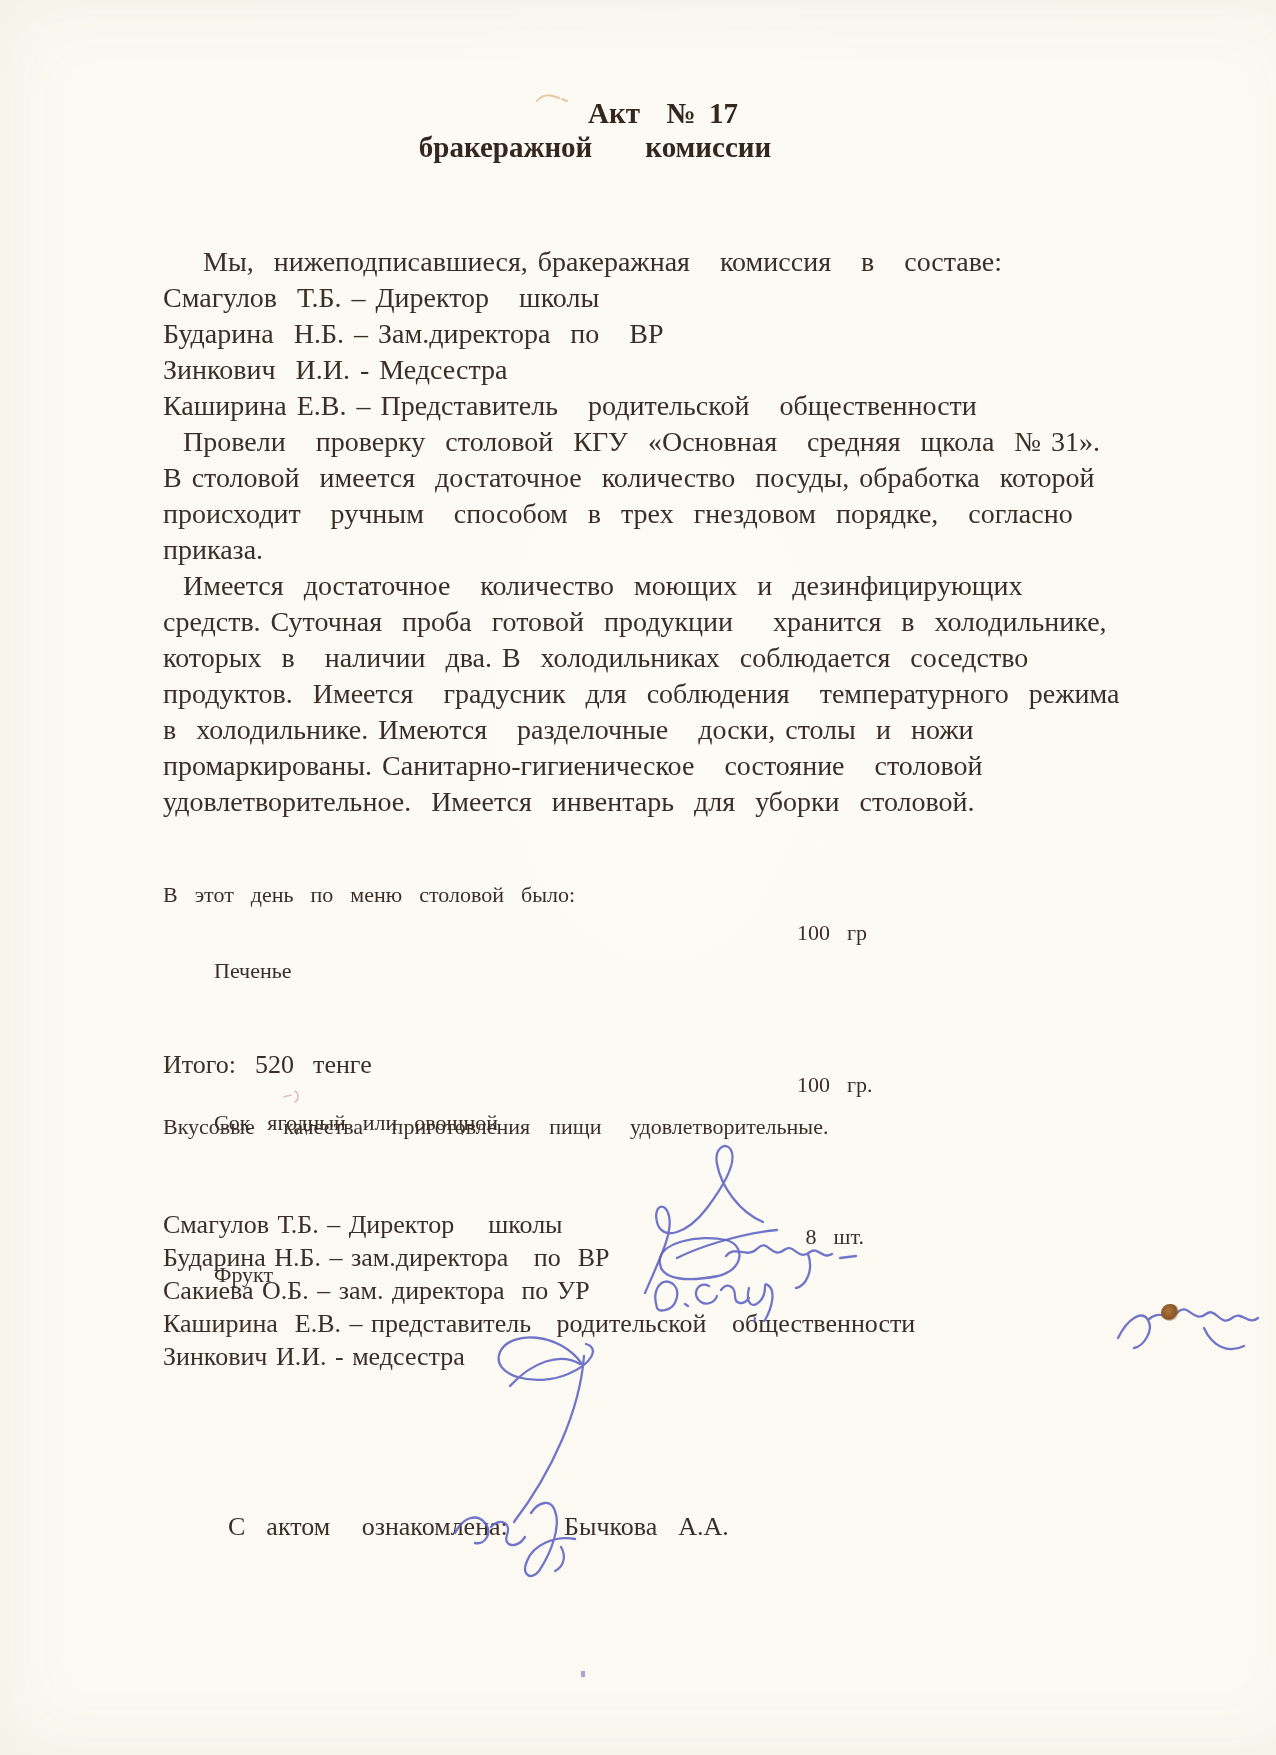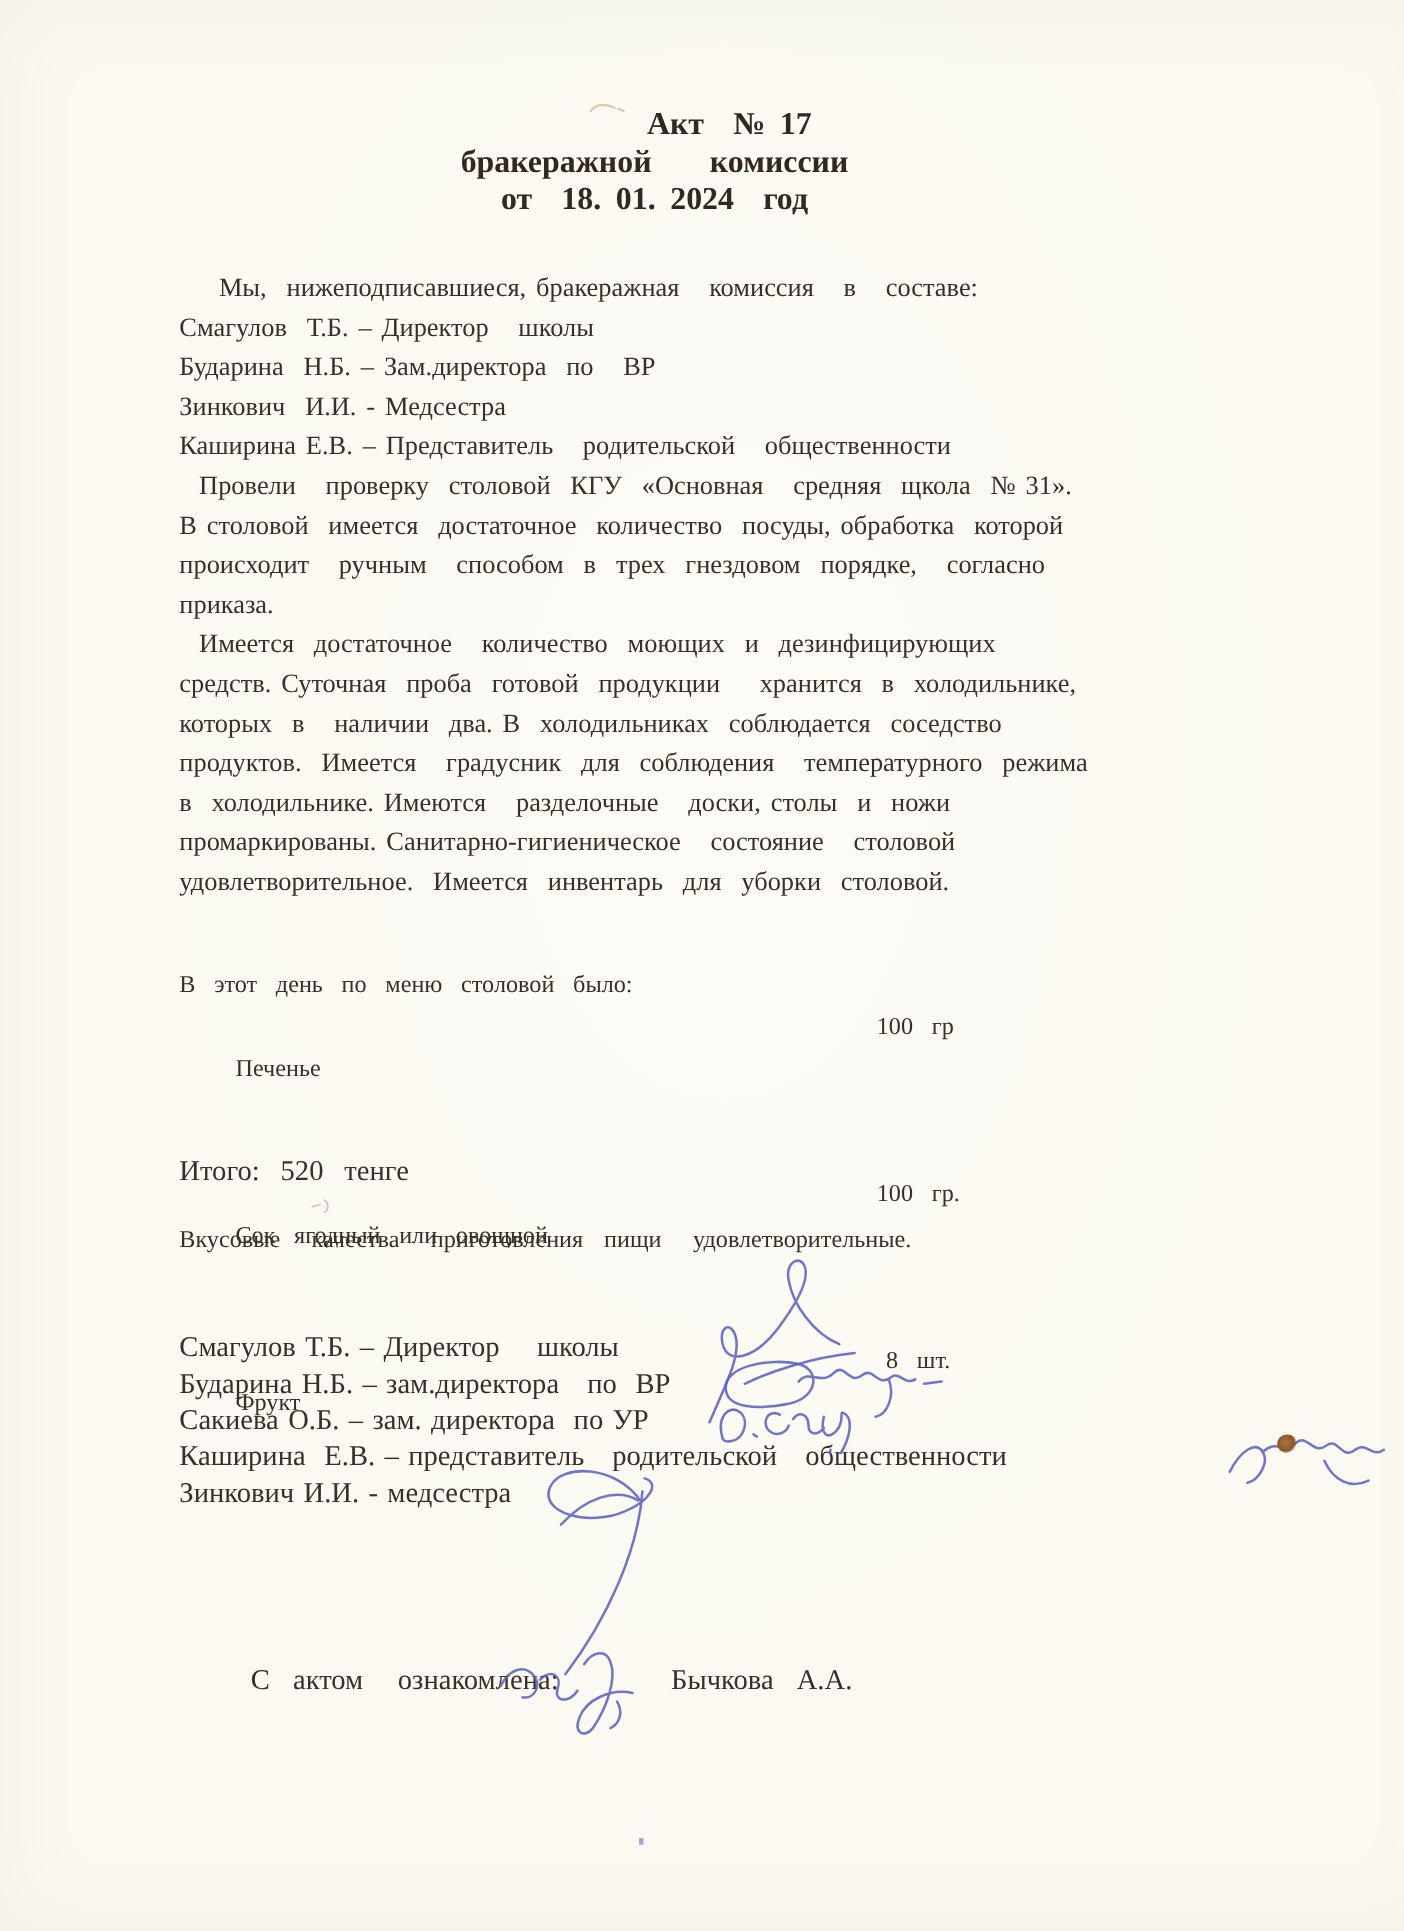--- a/index.html
+++ b/index.html
@@ -19,36 +19,36 @@
   .line { white-space:pre; }
   .title-block {
     position:absolute; left:0; top:96px; width:1190px;
     text-align:center; font-weight:bold;
     font-size:29px; line-height:34px;
     color:#33271f; word-spacing:6px;
   }
   .title-line-1 { transform:translateX(68px); }
   .body-block {
     position:absolute; left:163px; top:244px; width:920px;
-    font-size:24px; line-height:36px; word-spacing:3px;
+    font-size:28px; line-height:36px; word-spacing:3px;
   }
   .menu-block {
     position:absolute; left:163px; top:876px; width:780px;
     font-size:22px; line-height:38px; word-spacing:3px;
   }
   .menu-row { position:relative; white-space:pre; }
   .menu-amount { position:absolute; left:586px; top:0; white-space:pre;margin-left:48px; }
   .total-line { position:absolute; left:163px; top:1050px; font-size:26px; word-spacing:3px; }
   .taste-line { position:absolute; left:163px; top:1114px; font-size:22px; word-spacing:4px; }
   .sig-block {
     position:absolute; left:163px; top:1208px; width:1060px;
     font-size:26px; line-height:33px; word-spacing:2px;
   }
   .ack-label { position:absolute; left:228px; top:1512px; font-size:26px; word-spacing:4px; white-space:pre; }
-  .ack-name  { position:absolute; left:610px; top:1512px; font-size:26px; word-spacing:4px; white-space:pre; }
+  .ack-name  { position:absolute; left:564px; top:1512px; font-size:26px; word-spacing:4px; white-space:pre; }
   svg.sig {
     position:absolute; fill:none;
     stroke:#5d63c4; stroke-width:2.3;
     stroke-linecap:round; stroke-linejoin:round;
     opacity:.88;
   }
   svg.mark { position:absolute; fill:none; stroke-linecap:round; }
   .stain-dot {
     position:absolute; left:1161px; top:1304px; width:18px; height:17px;
     border-radius:50% 46% 52% 48%;
@@ -60,21 +60,20 @@
   }
 </style>
 </head>
 <body>
 
 <div class="page">
 
   <div class="title-block">
     <div class="line title-line-1">Акт  № 17</div>
     <div class="line">бракеражной    комиссии</div>
-    <div class="line">от  18. 01. 2024  год</div>
   </div>
 
   <div class="body-block">
     <div class="line">    Мы,  нижеподписавшиеся, бракеражная   комиссия   в   составе:</div>
     <div class="line">Смагулов  Т.Б. – Директор   школы</div>
     <div class="line">Бударина  Н.Б. – Зам.директора  по   ВР</div>
     <div class="line">Зинкович  И.И. - Медсестра</div>
     <div class="line">Каширина Е.В. – Представитель   родительской   общественности</div>
     <div class="line">  Провели   проверку  столовой  КГУ  «Основная   средняя  щкола  № 31».</div>
     <div class="line">В столовой  имеется  достаточное  количество  посуды, обработка  которой</div>

